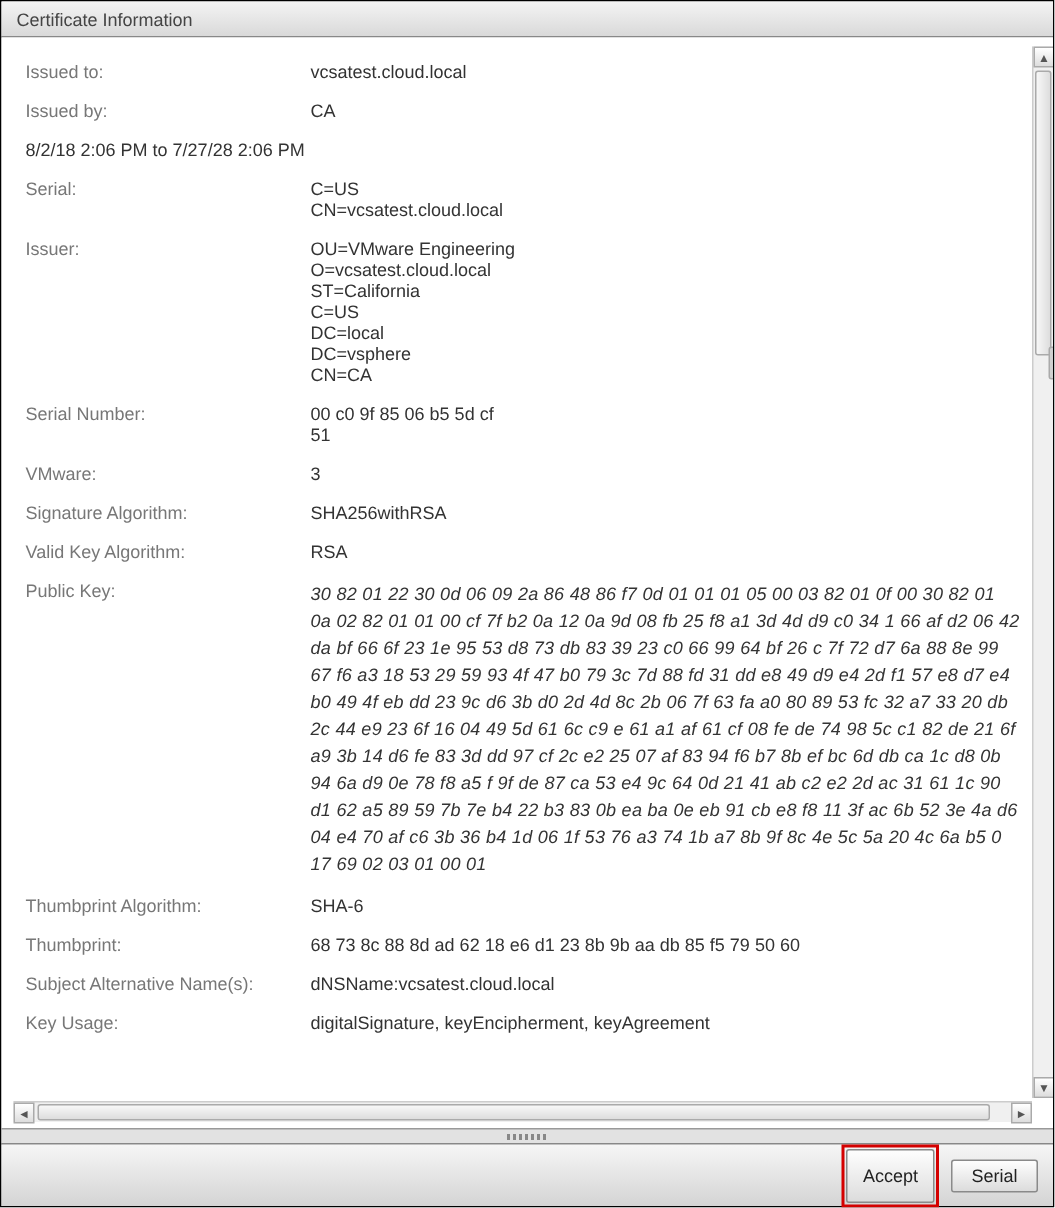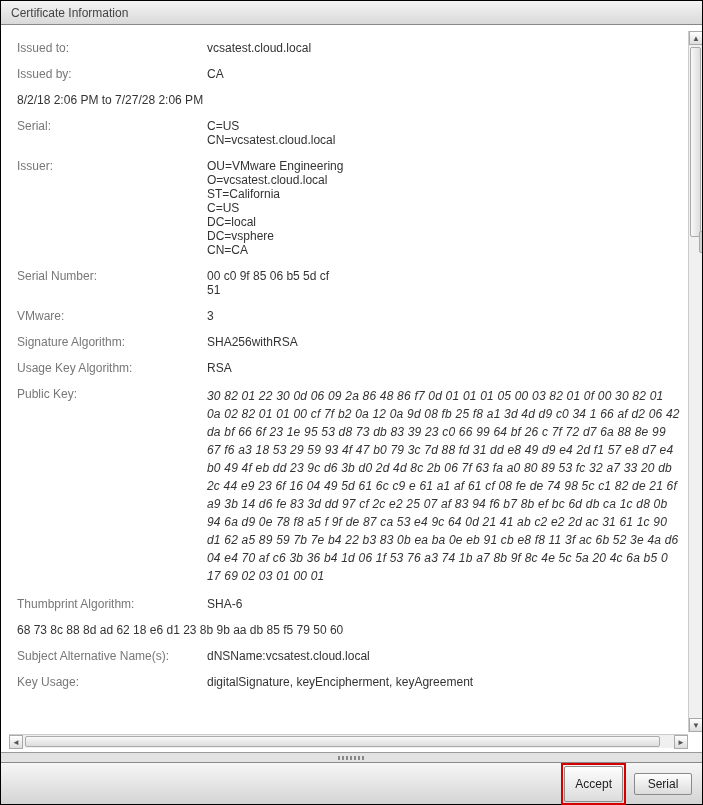--- a/index.html
+++ b/index.html
@@ -192,32 +192,33 @@
       </div>
       <div class="row">
         <div class="label">VMware:</div>
         <div class="value">3</div>
       </div>
       <div class="row">
         <div class="label">Signature Algorithm:</div>
         <div class="value">SHA256withRSA</div>
       </div>
       <div class="row">
-        <div class="label">Usage Key Algorithm:</div>
+        <div class="label">Valid Key Algorithm:</div>
         <div class="value">RSA</div>
       </div>
       <div class="row">
         <div class="label">Public Key:</div>
         <div class="value pk-value">30 82 01 22 30 0d 06 09 2a 86 48 86 f7 0d 01 01 01 05 00 03 82 01 0f 00 30 82 01 0a 02 82 01 01 00 cf 7f b2 0a 12 0a 9d 08 fb 25 f8 a1 3d 4d d9 c0 34 1 66 af d2 06 42 da bf 66 6f 23 1e 95 53 d8 73 db 83 39 23 c0 66 99 64 bf 26 c 7f 72 d7 6a 88 8e 99 67 f6 a3 18 53 29 59 93 4f 47 b0 79 3c 7d 88 fd 31 dd e8 49 d9 e4 2d f1 57 e8 d7 e4 b0 49 4f eb dd 23 9c d6 3b d0 2d 4d 8c 2b 06 7f 63 fa a0 80 89 53 fc 32 a7 33 20 db 2c 44 e9 23 6f 16 04 49 5d 61 6c c9 e 61 a1 af 61 cf 08 fe de 74 98 5c c1 82 de 21 6f a9 3b 14 d6 fe 83 3d dd 97 cf 2c e2 25 07 af 83 94 f6 b7 8b ef bc 6d db ca 1c d8 0b 94 6a d9 0e 78 f8 a5 f 9f de 87 ca 53 e4 9c 64 0d 21 41 ab c2 e2 2d ac 31 61 1c 90 d1 62 a5 89 59 7b 7e b4 22 b3 83 0b ea ba 0e eb 91 cb e8 f8 11 3f ac 6b 52 3e 4a d6 04 e4 70 af c6 3b 36 b4 1d 06 1f 53 76 a3 74 1b a7 8b 9f 8c 4e 5c 5a 20 4c 6a b5 0 17 69 02 03 01 00 01</div>
       </div>
       <div class="row">
         <div class="label">Thumbprint Algorithm:</div>
         <div class="value">SHA-6</div>
       </div>
       <div class="row">
+        <div class="label">Thumbprint:</div>
         <div class="value">68 73 8c 88 8d ad 62 18 e6 d1 23 8b 9b aa db 85 f5 79 50 60</div>
       </div>
       <div class="row">
         <div class="label">Subject Alternative Name(s):</div>
         <div class="value">dNSName:vcsatest.cloud.local</div>
       </div>
       <div class="row">
         <div class="label">Key Usage:</div>
         <div class="value">digitalSignature, keyEncipherment, keyAgreement</div>
       </div>

